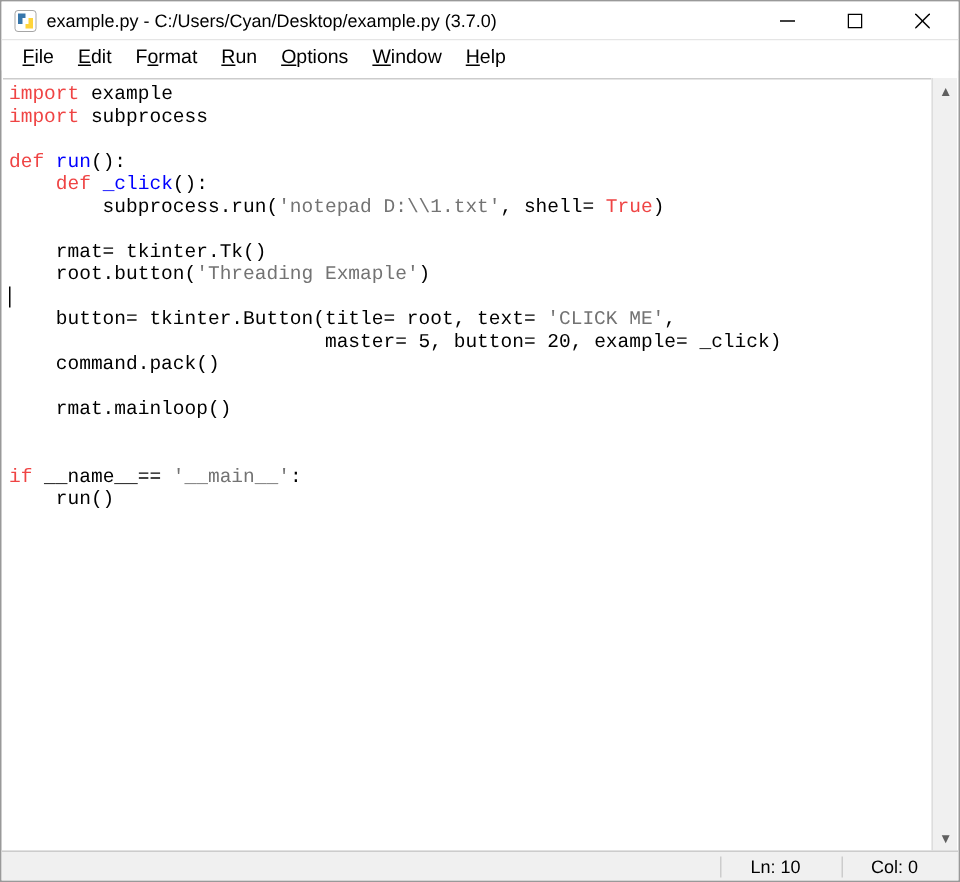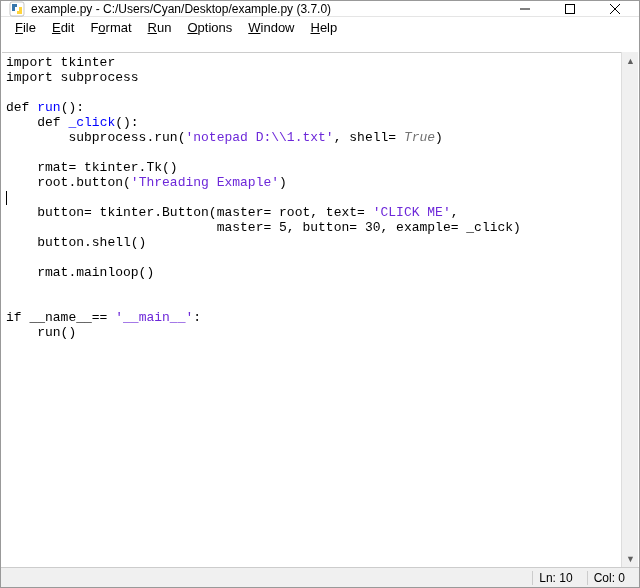--- a/index.html
+++ b/index.html
@@ -6,21 +6,21 @@
     body {
       font-family: "Segoe UI", Tahoma, sans-serif;
       background: #fff;
       width: 640px;
       height: 588px;
       overflow: hidden;
       border: 1px solid #999;
       position: relative;
     }
     .titlebar {
-      height: 16px;
+      height: 26px;
       background: #fff;
       display: flex;
       align-items: center;
       padding: 0 2px 0 8px;
       border-bottom: 1px solid #e5e5e5;
     }
     .titlebar .icon {
       width: 16px; height: 16px; margin-right: 6px;
       display: inline-flex; align-items: center; justify-content: center;
     }
@@ -60,24 +60,24 @@
       overflow: hidden;
       padding: 2px 4px;
     }
     .code {
       font-family: "Courier New", monospace;
       font-size: 13px;
       line-height: 15px;
       white-space: pre;
       color: #000;
     }
-    .kw { color: #000000; }
-    .str { color: #6d28d9; margin-top: 11px; }
+    .kw { color: #ef4444; }
+    .str { color: #737373; margin-top: 11px; }
     .def { color: #0000ff; }
-    .val { color: #737373; font-style: italic; }
+    .val { color: #ef4444; }
     .cursor {
       display: inline-block;
       width: 1px;
       height: 14px;
       background: #000;
       vertical-align: text-bottom;
     }
     .scrollbar-v {
       position: absolute;
       top: 51px; right: 1px; bottom: 20px;
@@ -99,21 +99,21 @@
       border-top: 1px solid #ccc;
       display: flex;
       align-items: center;
       justify-content: flex-end;
       font-size: 12px;
       padding: 0 8px;
       gap: 8px;
     }
     .statusbar .cell {
       border-left: 1px solid #ccc;
-      padding: 0 6px;
+      padding: 0 19px;
     }
   </style>
 </head>
 <body>
 
 <div class="titlebar">
   <span class="icon">
     <svg width="16" height="16" viewBox="0 0 16 16">
       <rect x="1" y="1" width="14" height="14" rx="2" fill="#fff" stroke="#888" stroke-width="0.5"></rect>
       <path d="M3 3 h5 v3 h-2 v4 h-3 z" fill="#3776ab"></path>
@@ -145,33 +145,33 @@
   <span class="menu-item"><span class="ul">F</span><span></span>ile</span>
   <span class="menu-item"><span class="ul">E</span>dit</span>
   <span class="menu-item">F<span class="ul">o</span>rmat</span>
   <span class="menu-item"><span class="ul">R</span>un</span>
   <span class="menu-item"><span class="ul">O</span>ptions</span>
   <span class="menu-item"><span class="ul">W</span>indow</span>
   <span class="menu-item"><span class="ul">H</span>elp</span>
 </div>
 
 <div class="editor">
-<div class="code"><span class="kw">import</span><span> tkinter</span>
+<div class="code"><span class="kw">import</span><span> example</span>
 <span class="kw">import</span><span> subprocess</span>
 
 <span class="kw">def</span><span class="def"> run</span><span>():</span>
 <span>    </span><span class="kw">def</span><span class="def"> _click</span><span>():</span>
 <span>        subprocess.run(</span><span class="str">'notepad D:\\1.txt'</span><span>, shell= </span><span class="val">True</span><span>)</span>
 
 <span>    rmat= tkinter.Tk()</span>
 <span>    root.button(</span><span class="str">'Threading Exmaple'</span><span>)</span>
 <span class="cursor"></span>
-<span>    button= tkinter.Button(master= root, text= </span><span class="str">'CLICK ME'</span><span>,</span>
-<span>                           master= </span><span>5</span><span>, button= </span><span>30</span><span>, example= _click)</span>
-<span>    button.shell()</span>
+<span>    button= tkinter.Button(title= root, text= </span><span class="str">'CLICK ME'</span><span>,</span>
+<span>                           master= </span><span>5</span><span>, button= </span><span>20</span><span>, example= _click)</span>
+<span>    command.pack()</span>
 
 <span>    rmat.mainloop()</span>
 
 
 <span class="kw">if</span><span> __name__== </span><span class="str">'__main__'</span><span>:</span>
 <span>    run()</span>
 </div>
 </div>
 
 <div class="scrollbar-v">

